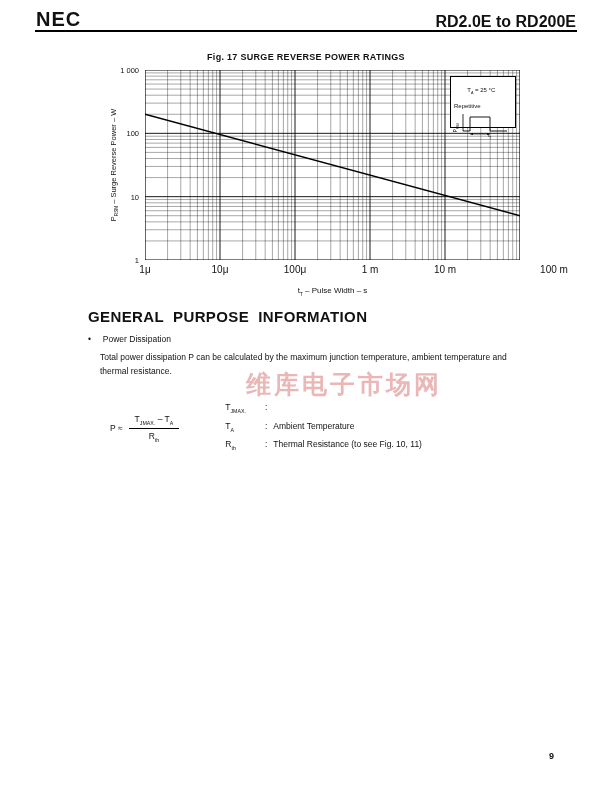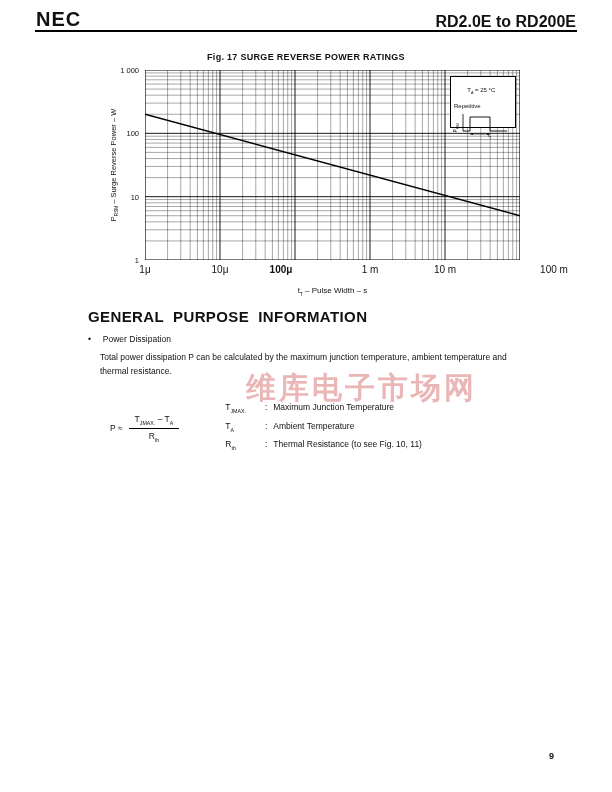--- a/index.html
+++ b/index.html
@@ -38,21 +38,21 @@
   .body-par{margin-top:6px;margin-left:12px;line-height:1.65;}
   .formula-row{display:flex;align-items:center;margin-top:22px;margin-left:22px;}
   .frac{display:inline-block;text-align:center;margin-left:6px;font-size:8.5px;}
   .frac .num{padding:0 6px 2px 6px;border-bottom:1px solid #000;}
   .frac .den{padding-top:2px;}
   .defs{margin-left:46px;}
   .def-row{display:flex;line-height:15px;}
   .def-term{width:34px;}
   .def-colon{width:14px;text-align:center;}
   
-  .watermark{position:absolute;left:246px;top:368px;font-size:30px;font-weight:bold;
+  .watermark{position:absolute;left:246px;top:368px;font-size:25px;font-weight:bold;
              color:#d97b7b;opacity:.55;letter-spacing:3px;white-space:nowrap;pointer-events:none;}
   
   .page-num{position:absolute;right:58px;top:751px;font-size:9px;font-weight:bold;}
 </style>
 </head>
 <body>
 
 <div class="page">
 
   <div class="logo">NEC</div>
@@ -144,21 +144,21 @@
         <line x1="375.00" y1="0" x2="375.00" y2="190" stroke="#000" stroke-width="1.2"></line>
         <line x1="0" y1="190.00" x2="375" y2="190.00" stroke="#000" stroke-width="1.2"></line>
         <line x1="0" y1="126.67" x2="375" y2="126.67" stroke="#000" stroke-width="0.9"></line>
         <line x1="0" y1="63.33" x2="375" y2="63.33" stroke="#000" stroke-width="0.9"></line>
         <line x1="0" y1="0.00" x2="375" y2="0.00" stroke="#000" stroke-width="1.2"></line>
         <polyline points="0.00,44.27 375.00,145.73" fill="none" stroke="#000" stroke-width="1.4"></polyline>
       </svg>
     <div id="x-ticks">
         <span style="left: 0px;">1μ</span>
         <span style="left: 75px;">10μ</span>
-        <span style="left: 136px; font-weight: bold;">100μ</span>
+        <span style="left: 150px;">100μ</span>
         <span style="left: 225px;">1 m</span>
         <span style="left: 300px;">10 m</span>
         <span style="left: 375px; margin-left: 34px;">100 m</span>
       </div>
     <div class="xlabel">
       <span>t</span><sub>T</sub><span class="pre"> – Pulse Width – s</span>
     </div>
 
     <div class="inset">
       <div class="cond">
@@ -199,21 +199,20 @@
         </span>
         <span class="den" style="display:block;">
           <span>R</span><sub>th</sub>
         </span>
       </span>
 
       <div class="defs">
         <div class="def-row">
           <span class="def-term"><span>T</span><sub>JMAX.</sub></span>
           <span class="def-colon">:</span>
-          <span>Maximum Junction Temperature</span>
         </div>
         <div class="def-row">
           <span class="def-term"><span>T</span><sub>A</sub></span>
           <span class="def-colon">:</span>
           <span>Ambient Temperature</span>
         </div>
         <div class="def-row">
           <span class="def-term"><span>R</span><sub>th</sub></span>
           <span class="def-colon">:</span>
           <span>Thermal Resistance (to see Fig. 10, 11)</span>

